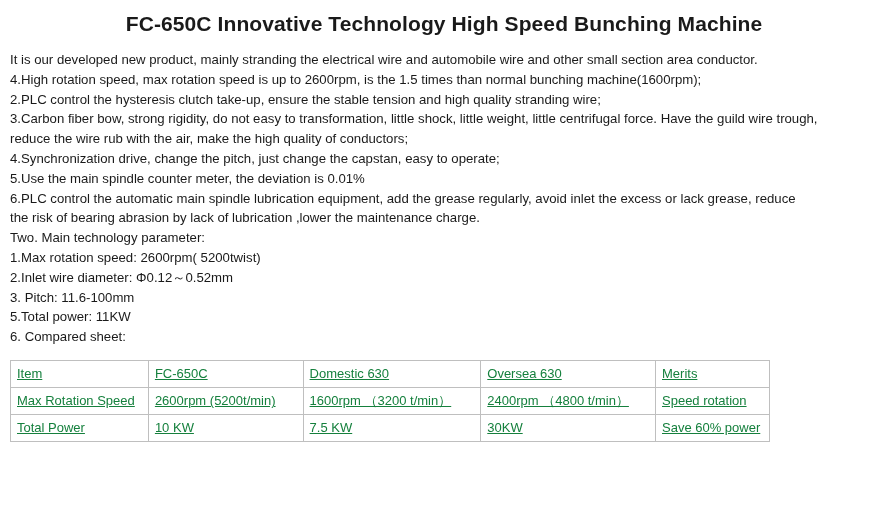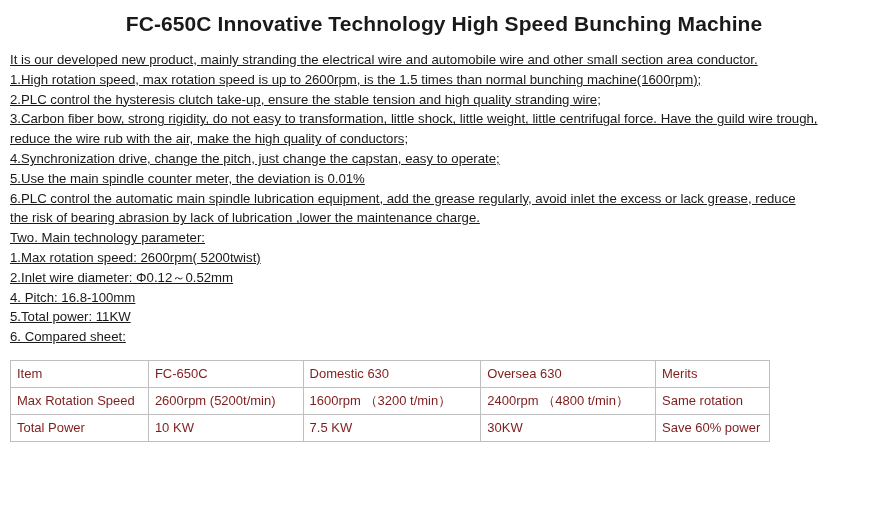--- a/index.html
+++ b/index.html
@@ -30,30 +30,30 @@
     letter-spacing: 0.1px;
   }
   .body-text {
     font-size: 13.2px;
     line-height: 19.8px;
     color: #1a1a1a;
   }
   .body-text p {
     margin: 0;
     padding: 0;
-    text-decoration: underline;
   }
   .table-wrap {
     margin-top: 13px;
   }
   table.spec {
     border-collapse: collapse;
     width: 760px;
     font-size: 13px;
-    color: #7f1d1d;
+    color: #15803d;
+    text-decoration: underline;
   }
   table.spec td {
     border: 1px solid #bfbfbf;
     padding: 3px 6px;
     height: 20px;
     vertical-align: middle;
     white-space: nowrap;
   }
   table.spec col.c1 { width: 138px; }
   table.spec col.c2 { width: 155px; }
@@ -63,32 +63,32 @@
 </style>
 </head>
 <body>
 
 <div class="page">
 
   <h1 class="title">FC-650C Innovative Technology High Speed Bunching Machine</h1>
 
   <div class="body-text">
     <p>It is our developed new product, mainly stranding the electrical wire and automobile wire and other small section area conductor.</p>
-    <p>1.High rotation speed, max rotation speed is up to 2600rpm, is the 1.5 times than   normal   bunching machine(1600rpm);</p>
+    <p>4.High rotation speed, max rotation speed is up to 2600rpm, is the 1.5 times than   normal   bunching machine(1600rpm);</p>
     <p>2.PLC control the hysteresis clutch take-up, ensure the stable tension and high quality stranding wire;</p>
     <p>3.Carbon fiber bow, strong rigidity, do not easy to transformation, little shock, little weight, little centrifugal force. Have the guild wire trough,</p>
     <p>reduce the wire rub with the  air, make the high quality of conductors;</p>
     <p>4.Synchronization drive, change the pitch, just change the capstan, easy to operate;</p>
     <p>5.Use the main spindle counter meter, the deviation is 0.01%</p>
     <p>6.PLC control the automatic main spindle lubrication equipment, add the grease regularly, avoid inlet the excess or lack grease, reduce</p>
     <p>the risk of bearing abrasion by   lack of lubrication ,lower the maintenance charge.</p>
     <p>Two.  Main technology parameter:</p>
     <p>1.Max rotation speed: 2600rpm( 5200twist)</p>
     <p>2.Inlet wire diameter: Φ0.12～0.52mm</p>
-    <p>4. Pitch: 16.8-100mm</p>
+    <p>3. Pitch: 11.6-100mm</p>
     <p>5.Total power: 11KW</p>
     <p>6. Compared sheet:</p>
   </div>
 
   <div class="table-wrap">
     <table class="spec">
       <colgroup>
         <col class="c1">
           <col class="c2">
           <col class="c3">
@@ -101,21 +101,21 @@
           <td>FC-650C</td>
           <td>Domestic 630</td>
           <td>Oversea 630</td>
           <td>Merits</td>
         </tr>
         <tr>
           <td>Max Rotation Speed</td>
           <td>2600rpm (5200t/min)</td>
           <td>1600rpm  （3200 t/min）</td>
           <td>2400rpm  （4800 t/min）</td>
-          <td>Same rotation</td>
+          <td>Speed rotation</td>
         </tr>
         <tr>
           <td>Total Power</td>
           <td>10 KW</td>
           <td>7.5 KW</td>
           <td>30KW</td>
           <td>Save 60% power</td>
         </tr>
       </tbody>
     </table>

